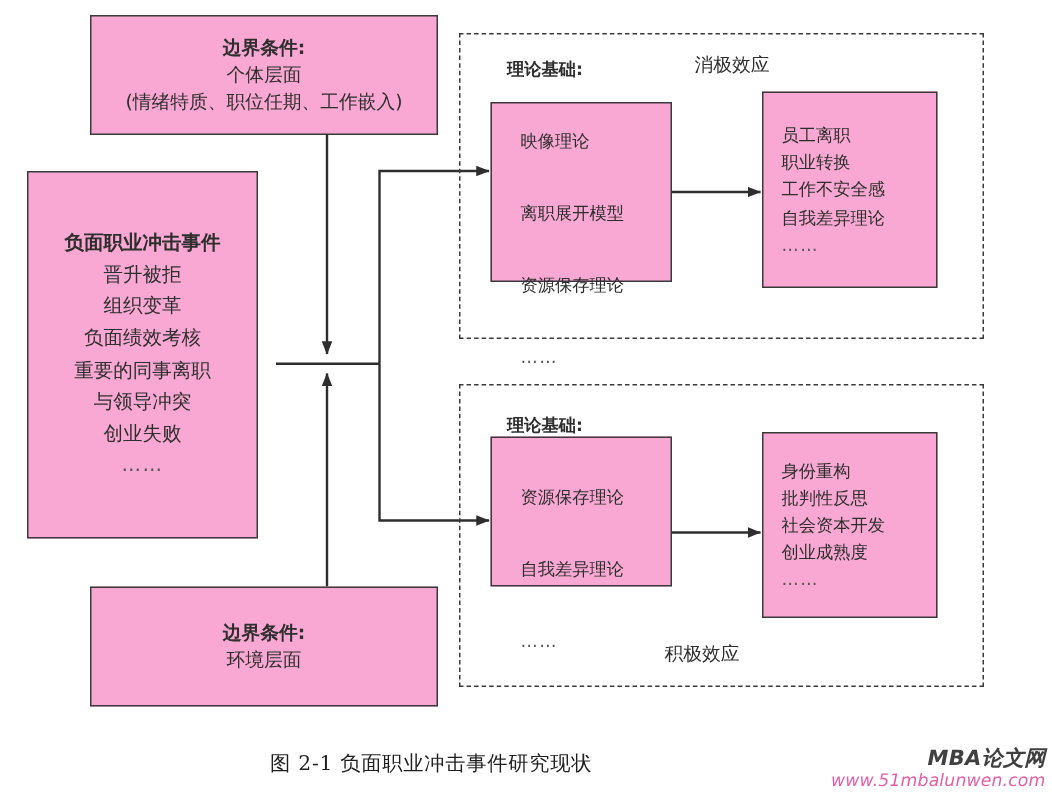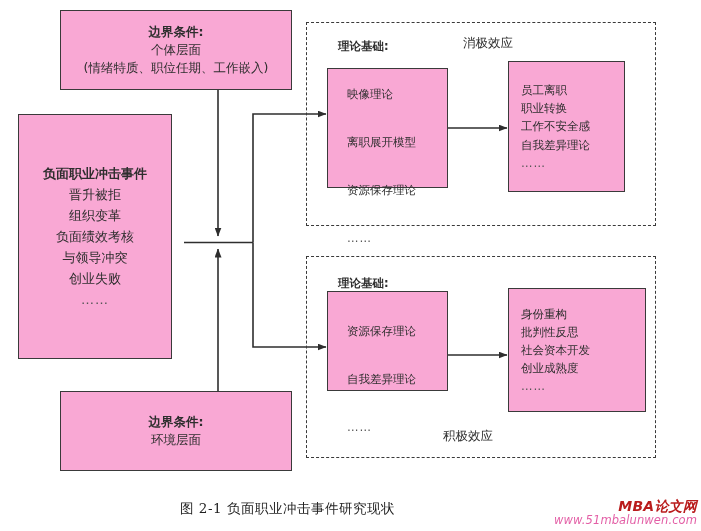--- a/index.html
+++ b/index.html
@@ -95,21 +95,21 @@
   }
   #box-theory-negative .ln, #box-theory-positive .ln { line-height: 1.55; margin-top: 30px; }
   .indent { padding-left: 9px; display: block; }
 
   
   #box-outcome-negative {
     left: 508px; top: 61px; width: 117px; height: 131px;
     font-size: 11.5px; padding-left: 12px;
   }
   #box-outcome-positive {
-    left: 508px; top: 288px; width: 138px; height: 124px;
+    left: 508px; top: 288px; width: 117px; height: 124px;
     font-size: 11.5px; padding-left: 12px;
   }
   #box-outcome-negative .ln, #box-outcome-positive .ln { line-height: 1.58; }
 
   .dots { letter-spacing: 1px; color: #555; }
 
   
   #figure-caption {
     position: absolute;
     left: 0; top: 500px; width: 575px;
@@ -125,21 +125,21 @@
     right: 4px; top: 499px;
     text-align: right;
     line-height: 1.08;
   }
   #watermark-brand {
     display: block;
     font-family: "DejaVu Sans", "Liberation Sans", sans-serif;
     font-style: italic;
     font-weight: bold;
     font-size: 14px;
-    color: #b91c1c;
+    color: #404040;
     letter-spacing: 0.2px;
   }
   #watermark-url {
     display: block;
     font-family: "DejaVu Sans", "Liberation Sans", sans-serif;
     font-style: italic;
     font-size: 11.5px;
     color: #e35fa6;
     letter-spacing: 0.1px;
     margin-left: 20px;
@@ -192,20 +192,21 @@
     <span class="ln bold">边界条件:</span>
     <span class="ln">个体层面</span>
     <span class="ln">(情绪特质、职位任期、工作嵌入)</span>
   </div>
 
   <div class="box box-center" id="box-event">
     <span class="ln bold">负面职业冲击事件</span>
     <span class="ln">晋升被拒</span>
     <span class="ln">组织变革</span>
     <span class="ln">负面绩效考核</span>
+    <span class="ln">重要的同事离职</span>
     <span class="ln">与领导冲突</span>
     <span class="ln">创业失败</span>
     <span class="ln dots">……</span>
   </div>
 
   <div class="box box-center" id="box-boundary-environment">
     <span class="ln bold">边界条件:</span>
     <span class="ln">环境层面</span>
   </div>
 

